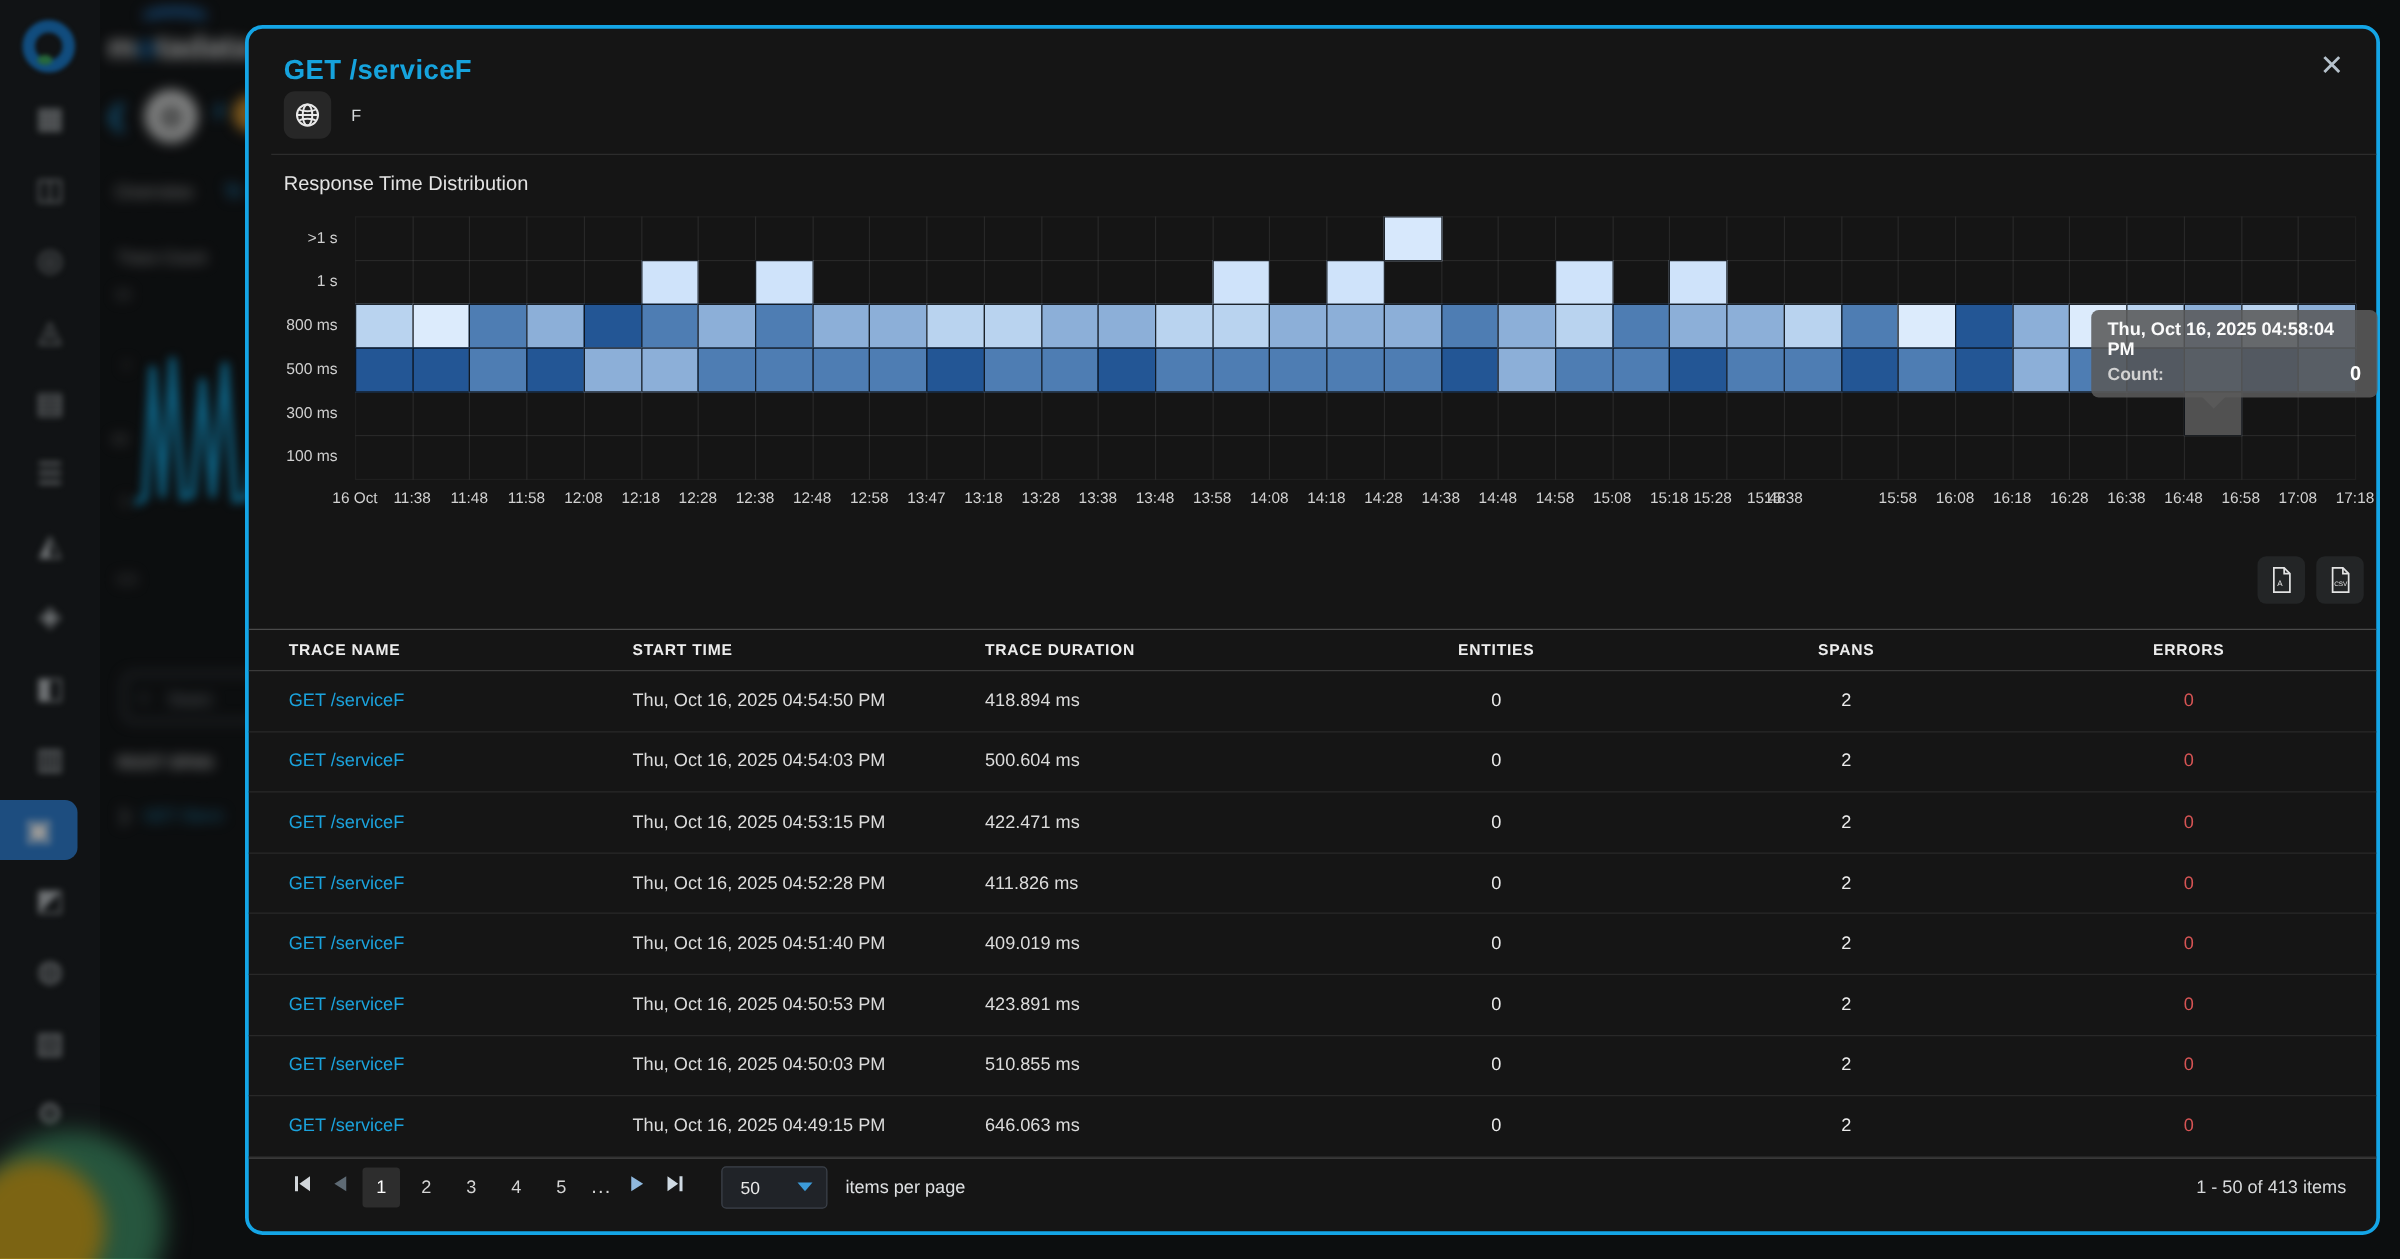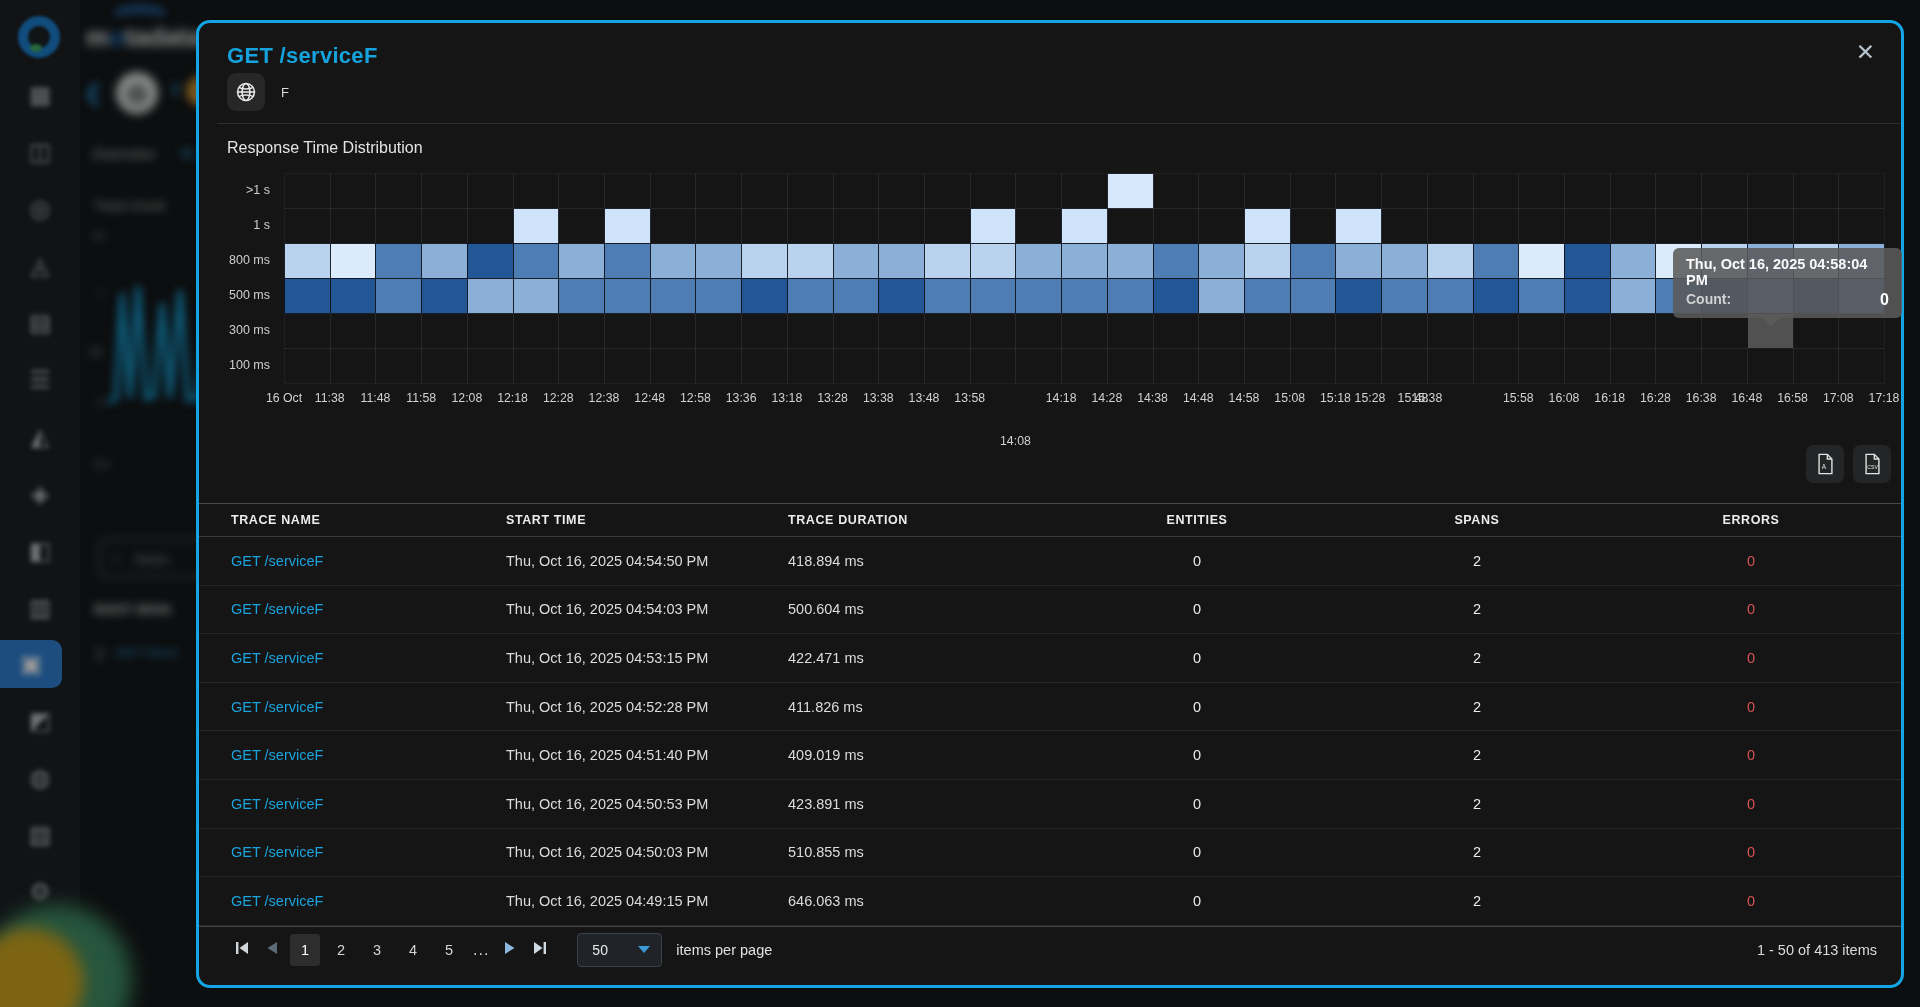--- a/index.html
+++ b/index.html
@@ -571,27 +571,27 @@
     <div class="hm-xlabel" style="left: 85px;">16 Oct</div>
     <div class="hm-xlabel" style="left: 130.714px;">11:38</div>
     <div class="hm-xlabel" style="left: 176.429px;">11:48</div>
     <div class="hm-xlabel" style="left: 222.143px;">11:58</div>
     <div class="hm-xlabel" style="left: 267.857px;">12:08</div>
     <div class="hm-xlabel" style="left: 313.571px;">12:18</div>
     <div class="hm-xlabel" style="left: 359.286px;">12:28</div>
     <div class="hm-xlabel" style="left: 405px;">12:38</div>
     <div class="hm-xlabel" style="left: 450.714px;">12:48</div>
     <div class="hm-xlabel" style="left: 496.429px;">12:58</div>
-    <div class="hm-xlabel" style="left: 542.143px;">13:36</div>
+    <div class="hm-xlabel" style="left: 542.143px;">13:47</div>
     <div class="hm-xlabel" style="left: 587.857px;">13:18</div>
     <div class="hm-xlabel" style="left: 633.571px;">13:28</div>
     <div class="hm-xlabel" style="left: 679.286px;">13:38</div>
     <div class="hm-xlabel" style="left: 725px;">13:48</div>
     <div class="hm-xlabel" style="left: 770.714px;">13:58</div>
-    <div class="hm-xlabel" style="left: 816.429px; margin-top: 43px;">14:08</div>
+    <div class="hm-xlabel" style="left: 816.429px;">14:08</div>
     <div class="hm-xlabel" style="left: 862.143px;">14:18</div>
     <div class="hm-xlabel" style="left: 907.857px;">14:28</div>
     <div class="hm-xlabel" style="left: 953.571px;">14:38</div>
     <div class="hm-xlabel" style="left: 999.286px;">14:48</div>
     <div class="hm-xlabel" style="left: 1045px;">14:58</div>
     <div class="hm-xlabel" style="left: 1090.71px;">15:08</div>
     <div class="hm-xlabel" style="left: 1136.43px;">15:18</div>
     <div class="hm-xlabel" style="left: 1171px;">15:28</div>
     <div class="hm-xlabel" style="left: 1227.86px;">15:38</div>
     <div class="hm-xlabel" style="left: 1214px;">15:48</div>

